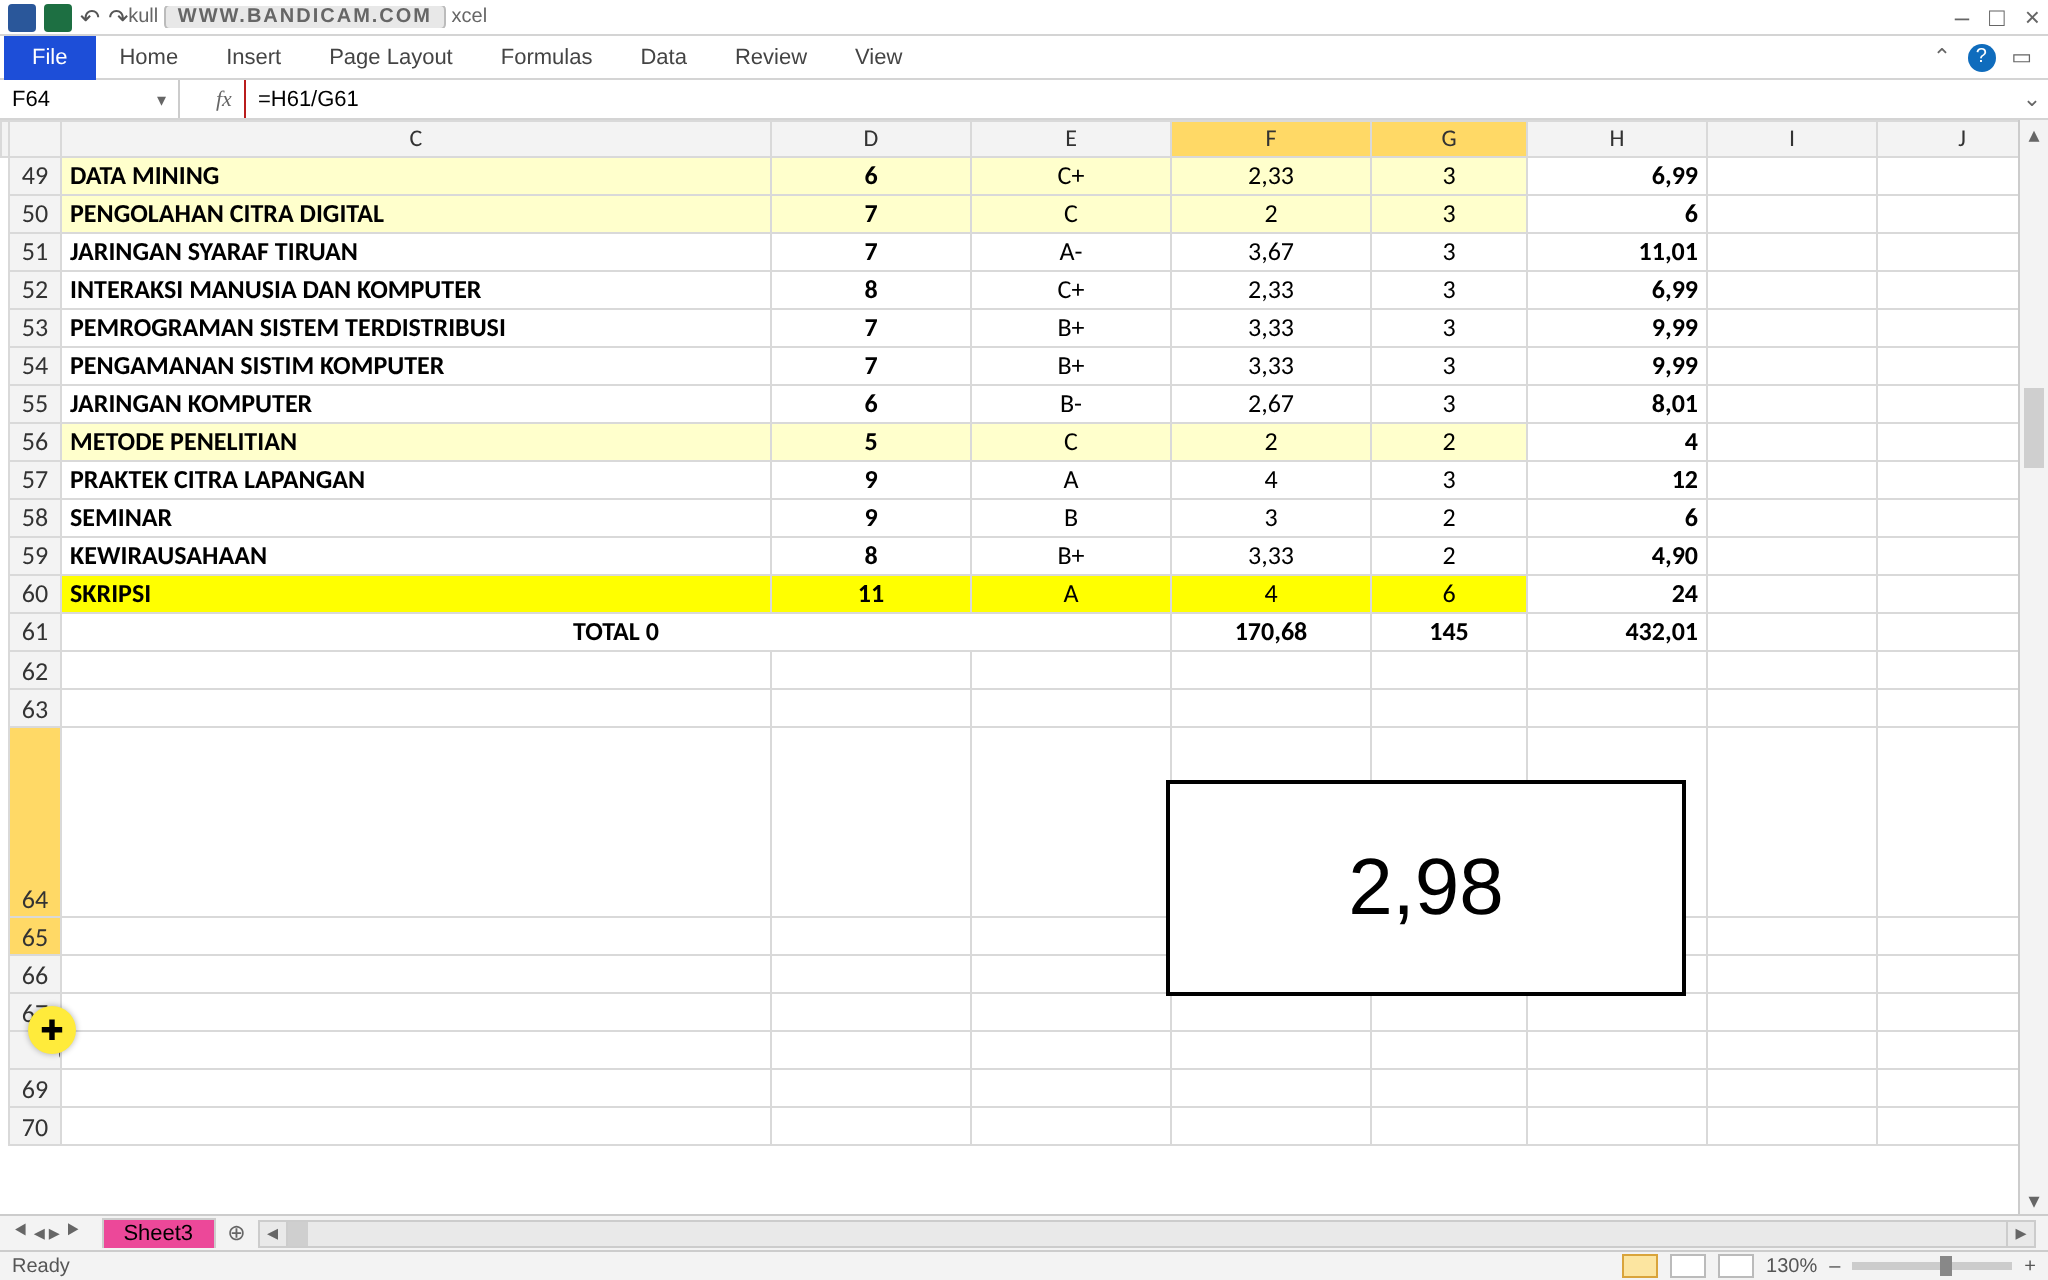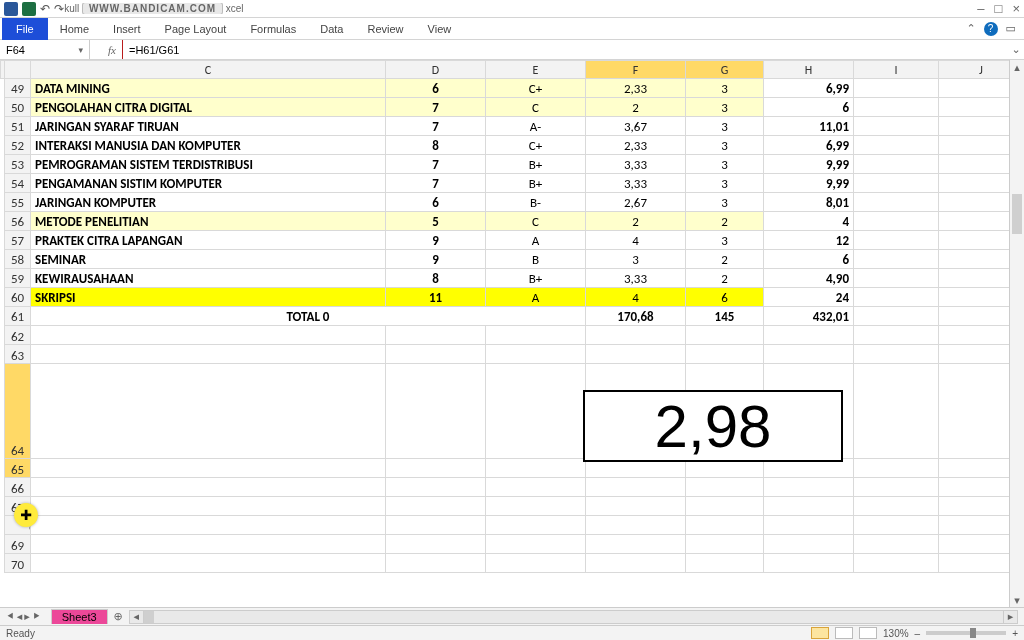--- a/index.html
+++ b/index.html
@@ -52,21 +52,21 @@
 
   td.center { text-align: center; }
   td.right { text-align: right; }
   td.bold { font-weight: bold; }
   td.border-all { border: 1px solid #9a9a9a; }
   tr.fill-cream td.fillable { background: #ffffcc; margin-top: 31px; }
   tr.fill-yellow td.fillable { background: #ffff00; }
   .total-label { text-align: center; font-weight: bold; }
 
   
-  .bigbox { position: absolute; left: 583px; top: 330px; width: 260px; height: 72px; border: 2px solid #000; display: flex; align-items: center; justify-content: center; font-size: 60px; font-family: Arial, sans-serif; background: #fff; }
+  .bigbox { position: absolute; left: 583px; top: 330px; width: 260px; height: 108px; border: 2px solid #000; display: flex; align-items: center; justify-content: center; font-size: 40px; font-family: Arial, sans-serif; background: #fff; }
 
   
   .cursor-dot { position:absolute; left:14px; top:443px; width:24px; height:24px; border-radius:50%; background:#ffeb3b; display:flex; align-items:center; justify-content:center; font-size:14px; color:#000; box-shadow:0 0 3px rgba(0,0,0,.3);}
 
   
   .sheettabs { position: absolute; bottom: 15px; left: 0; right: 0; height: 18px; background: #f3f3f3; border-top: 1px solid #ccc; display: flex; align-items: center; font-size: 11px; }
   .sheettabs .nav { display:flex; gap:2px; padding:0 6px; color:#666; }
   .sheettabs .stab { background:#ec4899; border:1px solid #ccc; border-bottom:none; padding:1px 10px; margin-left:4px; }
   .sheettabs .addtab { margin-left:6px; color:#666; }
   .hscroll { flex:1; margin:0 6px; height:14px; background:#e9e9e9; border:1px solid #ccc; position:relative;}

